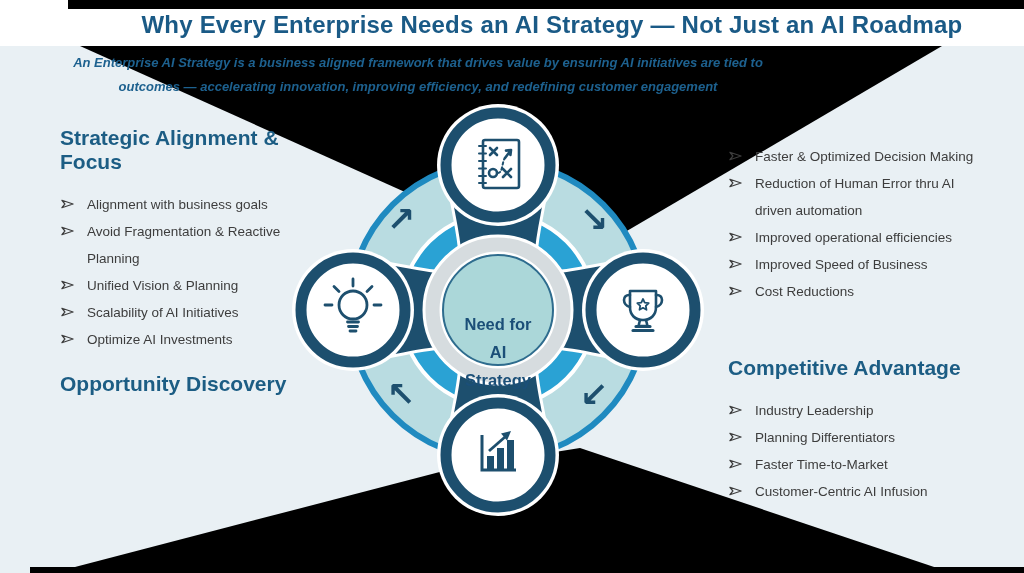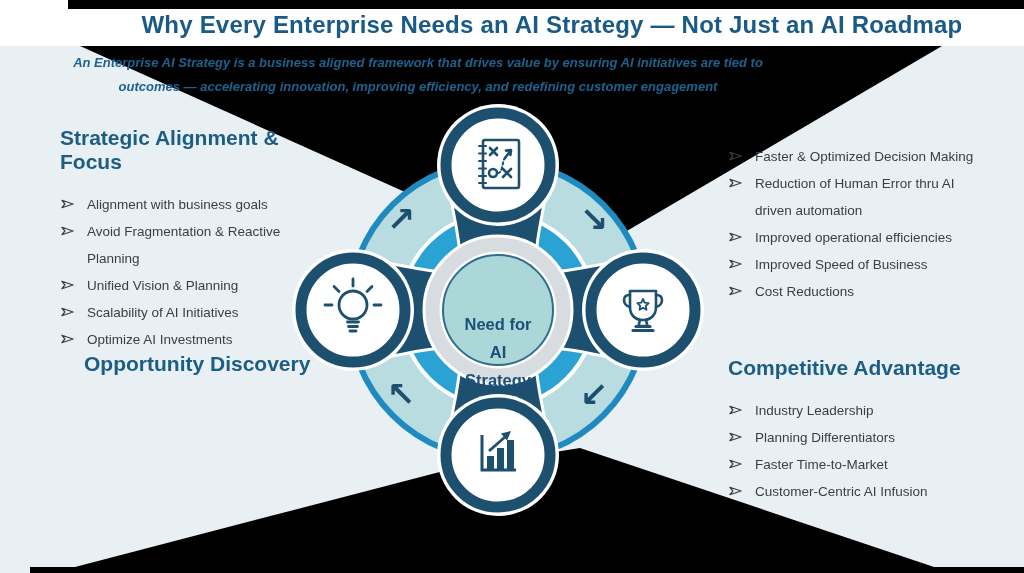--- a/index.html
+++ b/index.html
@@ -14,21 +14,21 @@
   .subtitle.l1{top:55px;}
   .subtitle.l2{top:79px;}
   .section{position:absolute;}
   .section h2{margin:0;font-size:21px;font-weight:bold;color:#1c5d84;}
   .section ul{list-style:none;margin:17px 0 0 0;padding:0;}
   .section li{position:relative;padding-left:27px;line-height:27px;
               font-size:13.5px;color:#3d3d3d;}
   .bullet{position:absolute;left:1px;top:8px;width:13px;height:10px;
           fill:none;stroke:#3d3d3d;stroke-width:1.3;stroke-linejoin:round;}
   #sec-strategic{left:60px;top:126px;width:248px;}
-  #sec-opportunity{left:60px;top:352px;width:248px;margin-left:24px;}
+  #sec-opportunity{left:60px;top:372px;width:248px;}
   #sec-efficiency{left:728px;top:126px;width:262px;}
   #sec-competitive{left:728px;top:356px;width:262px;}
   .center-label{position:absolute;left:423px;top:266px;width:150px;
                 text-align:center;font-size:16.5px;font-weight:bold;
                 color:#1b4f78;line-height:28px;margin-top:44px;}
 </style>
 </head>
 <body>
 
 <div class="canvas">

